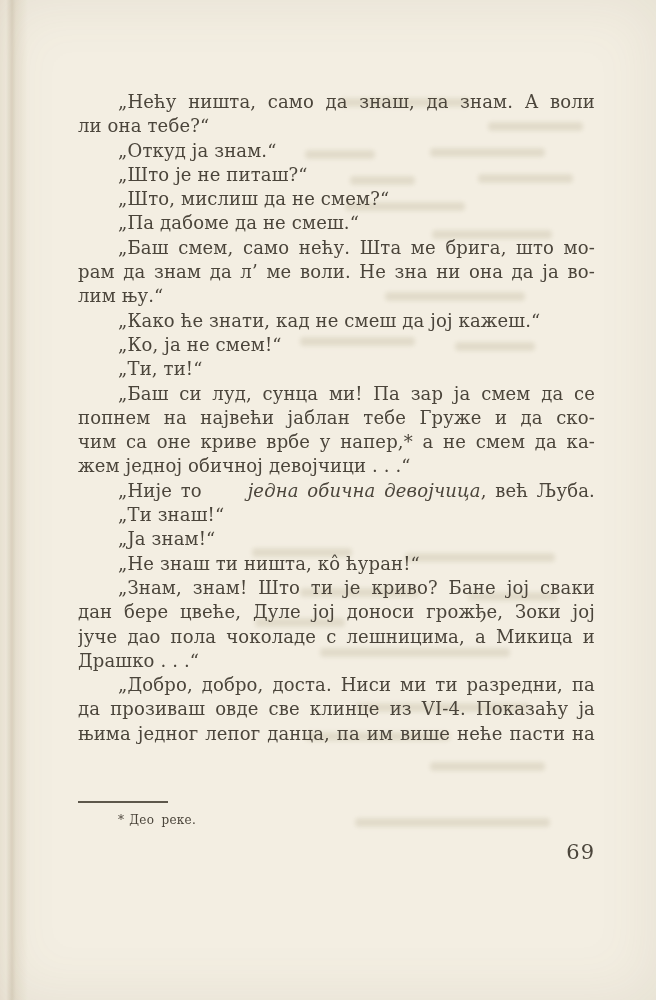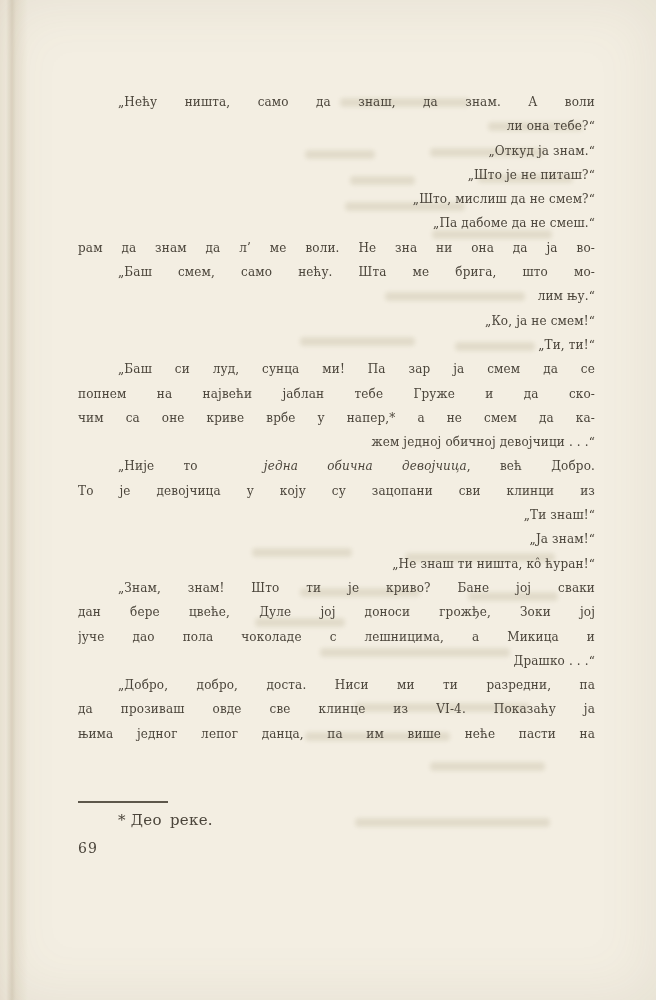--- a/index.html
+++ b/index.html
@@ -65,29 +65,29 @@
   .b18 { left: 355px; top: 703px; width: 175px; }
   .b19 { left: 305px; top: 732px; width: 145px; }
   .b20 { left: 430px; top: 762px; width: 115px; }
   .b21 { left: 355px; top: 818px; width: 195px; }
 
   .text-block {
     position: absolute;
     left: 78px;
     top: 90px;
     width: 517px;
-    font-size: 12px;
+    font-size: 18px;
   }
   .paragraph { margin: 0; }
   .line {
     height: 24.3px;
     line-height: 24.3px;
     overflow: hidden;
     white-space: nowrap;
-    text-align: right;
+    text-align: left;
     letter-spacing: 0.15px;
   }
   .line.just {
     white-space: normal;
     text-align: justify;
     text-align-last: justify;
   }
   .line.first { padding-left: 40px; }
   .line i { font-style: italic; margin-left: 37px; }
 
@@ -96,34 +96,34 @@
     left: 78px;
     top: 801px;
     width: 90px;
     height: 2px;
     background: #5d574b;
   }
   .footnote {
     position: absolute;
     left: 118px;
     top: 810px;
-    font-size: 15px;
+    font-size: 12px;
     line-height: 20px;
     letter-spacing: 0.3px;
   }
   .footnote .marker { margin-right: 5px; }
   .footnote .fn-text { word-spacing: 3px; }
 
   .page-number {
     position: absolute;
     left: 78px;
     top: 840px;
     width: 517px;
-    text-align: left;
-    font-size: 14px;
+    text-align: right;
+    font-size: 21px;
     letter-spacing: 1px;
   }
 </style>
 </head>
 <body>
 
 <div class="scan">
   <div class="gutter"></div>
 
   <div class="bleed">
@@ -161,39 +161,41 @@
       <div class="paragraph">
         <div class="line first"><span>„Што је не питаш?“</span></div>
       </div>
       <div class="paragraph">
         <div class="line first"><span>„Што, мислиш да не смем?“</span></div>
       </div>
       <div class="paragraph">
         <div class="line first"><span>„Па дабоме да не смеш.“</span></div>
       </div>
       <div class="paragraph">
+        <div class="line just first"><span>„Баш смем, само нећу. Шта ме брига, што мо-</span></div>
         <div class="line just"><span>рам да знам да л’ ме воли. Не зна ни она да ја во-</span></div>
-        <div class="line just first"><span>„Баш смем, само нећу. Шта ме брига, што мо-</span></div>
         <div class="line"><span>лим њу.“</span></div>
+      </div>
+      <div class="paragraph">
+        <div class="line first"><span>„Како ће знати, кад не смеш да јој кажеш.“</span></div>
       </div>
       <div class="paragraph">
         <div class="line first"><span>„Ко, ја не смем!“</span></div>
       </div>
       <div class="paragraph">
         <div class="line first"><span>„Ти, ти!“</span></div>
       </div>
       <div class="paragraph">
         <div class="line just first"><span>„Баш си луд, сунца ми! Па зар ја смем да се</span></div>
         <div class="line just"><span>попнем на највећи јаблан тебе Груже и да ско-</span></div>
         <div class="line just"><span>чим са оне криве врбе у напер,* а не смем да ка-</span></div>
         <div class="line"><span>жем једној обичној девојчици . . .“</span></div>
       </div>
       <div class="paragraph">
-        <div class="line just first"><span>„Није то </span><i>једна обична девојчица</i><span>, већ Добро.</span></div>
-        <div class="line just"><span>То је девојчица у коју су зацопани сви клинци из</span></div>
+        <div class="line just first"><span>„Није то </span><i>једна обична девојчица</i><span>, већ Љуба.</span></div>
       </div>
       <div class="paragraph">
         <div class="line first"><span>„Ти знаш!“</span></div>
       </div>
       <div class="paragraph">
         <div class="line first"><span>„Ја знам!“</span></div>
       </div>
       <div class="paragraph">
         <div class="line first"><span>„Не знаш ти ништа, кô ћуран!“</span></div>
       </div>

